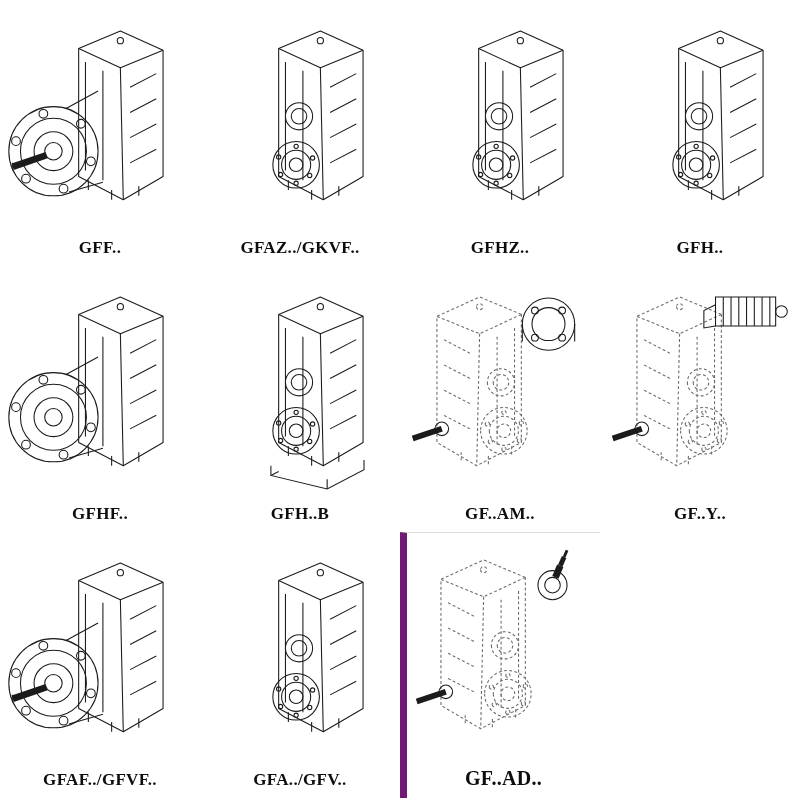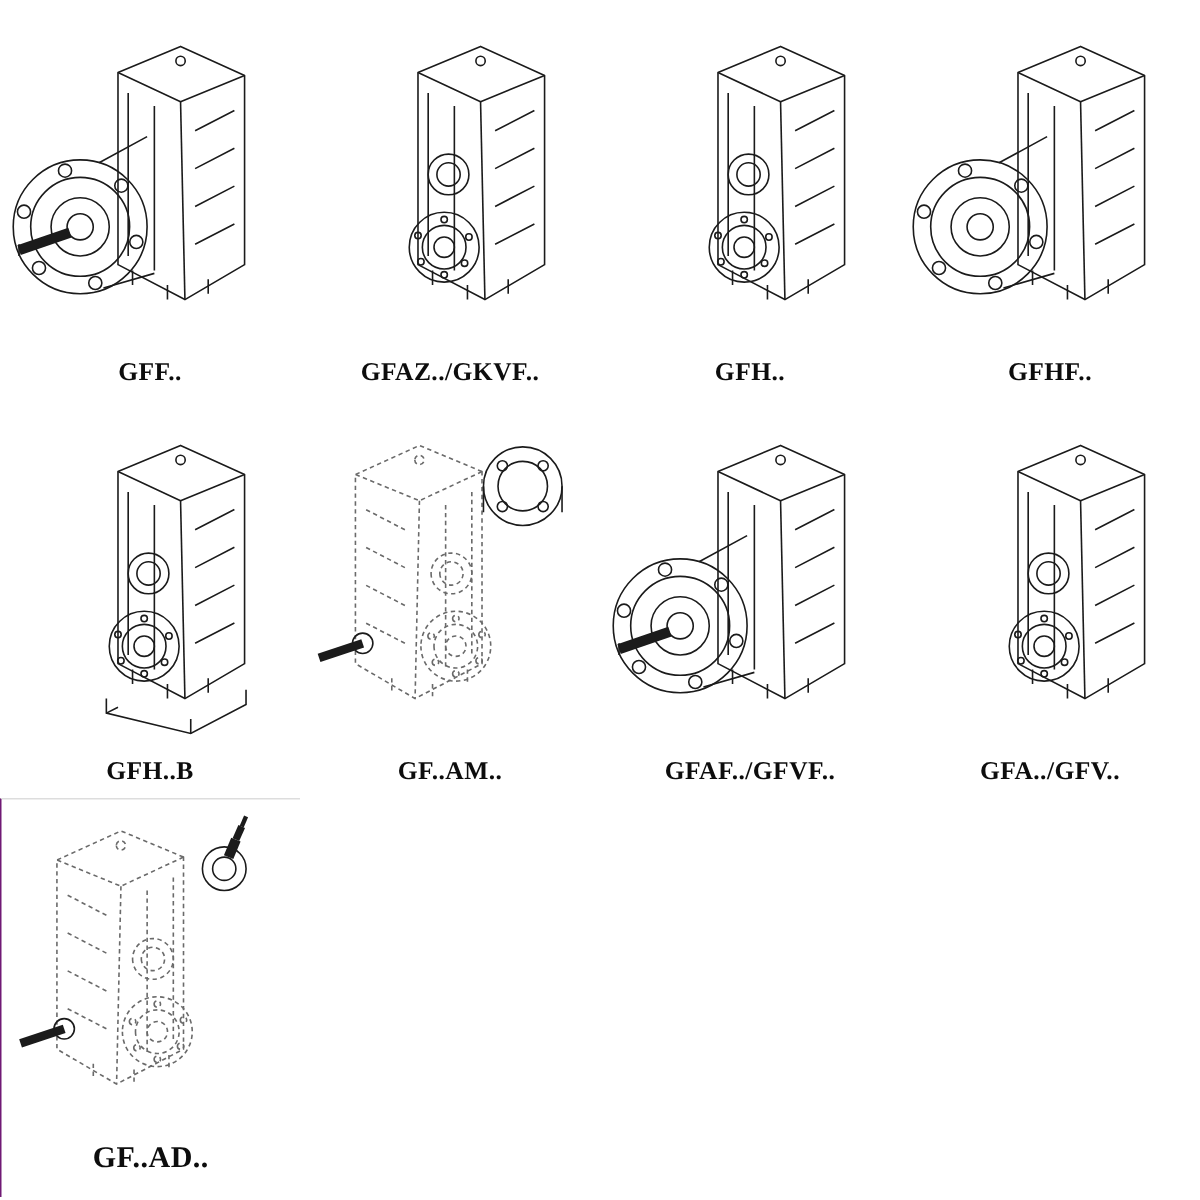--- a/index.html
+++ b/index.html
@@ -15,21 +15,21 @@
     display:flex; flex-direction:column;
     align-items:center; justify-content:flex-end;
     padding-bottom:8px;
   }
   .cell svg.drawing { width:194px; height:218px; color:#1b1b1b; }
   .label {
     font-weight:700; font-size:17px; letter-spacing:.3px;
     color:#0d0d0d; margin-top:3px; white-space:nowrap;
   }
   .cell.big .label { font-size:20px; }
-  .cell.boxed { border-left:1px solid #701a75; border-top:1px solid #ddd;justify-content:center; }
+  .cell.boxed { border-left:7px solid #701a75; border-top:1px solid #ddd; }
   .dashed { stroke-dasharray:3 2.4; color:#6a6a6a; }
   .hidden-defs { position:absolute; width:0; height:0; }
 </style>
 </head>
 <body>
 
 <svg class="hidden-defs" aria-hidden="true">
   <defs>
     <g id="housing" fill="none" stroke="currentColor" stroke-width="1.1" stroke-linejoin="round">
       <path d="M78,30 L121,12 L165,32 L165,162 L124,186 L78,162 Z"></path>
@@ -123,20 +123,27 @@
   </div>
 
   <div class="cell">
     <svg class="drawing" viewBox="0 0 200 220">
       <use href="#housing"></use>
         <use href="#bores"></use>
     </svg>
     <div class="label">GFAZ../GKVF..</div>
   </div>
 
+  <div class="cell">
+    <svg class="drawing" viewBox="0 0 200 220">
+      <use href="#housing"></use>
+        <use href="#bores"></use>
+    </svg>
+    <div class="label">GFHZ..</div>
+  </div>
 
   <div class="cell">
     <svg class="drawing" viewBox="0 0 200 220">
       <use href="#housing"></use>
         <use href="#bores"></use>
     </svg>
     <div class="label">GFH..</div>
   </div>
 
   <div class="cell">
@@ -159,20 +166,29 @@
   <div class="cell">
     <svg class="drawing" viewBox="0 0 200 220">
       <use href="#housing" class="dashed" transform="translate(200,0) scale(-1,1)"></use>
       <use href="#bores" class="dashed" transform="translate(200,0) scale(-1,1)"></use>
       <use href="#am-extra"></use>
         <use href="#lshaft"></use>
     </svg>
     <div class="label">GF..AM..</div>
   </div>
 
+  <div class="cell">
+    <svg class="drawing" viewBox="0 0 200 220">
+      <use href="#housing" class="dashed" transform="translate(200,0) scale(-1,1)"></use>
+      <use href="#bores" class="dashed" transform="translate(200,0) scale(-1,1)"></use>
+      <use href="#motor"></use>
+        <use href="#lshaft"></use>
+    </svg>
+    <div class="label">GF..Y..</div>
+  </div>
 
   <div class="cell">
     <svg class="drawing" viewBox="0 0 200 220">
       <use href="#housing"></use>
         <use href="#flange"></use>
         <use href="#shaft"></use>
     </svg>
     <div class="label">GFAF../GFVF..</div>
   </div>
 

